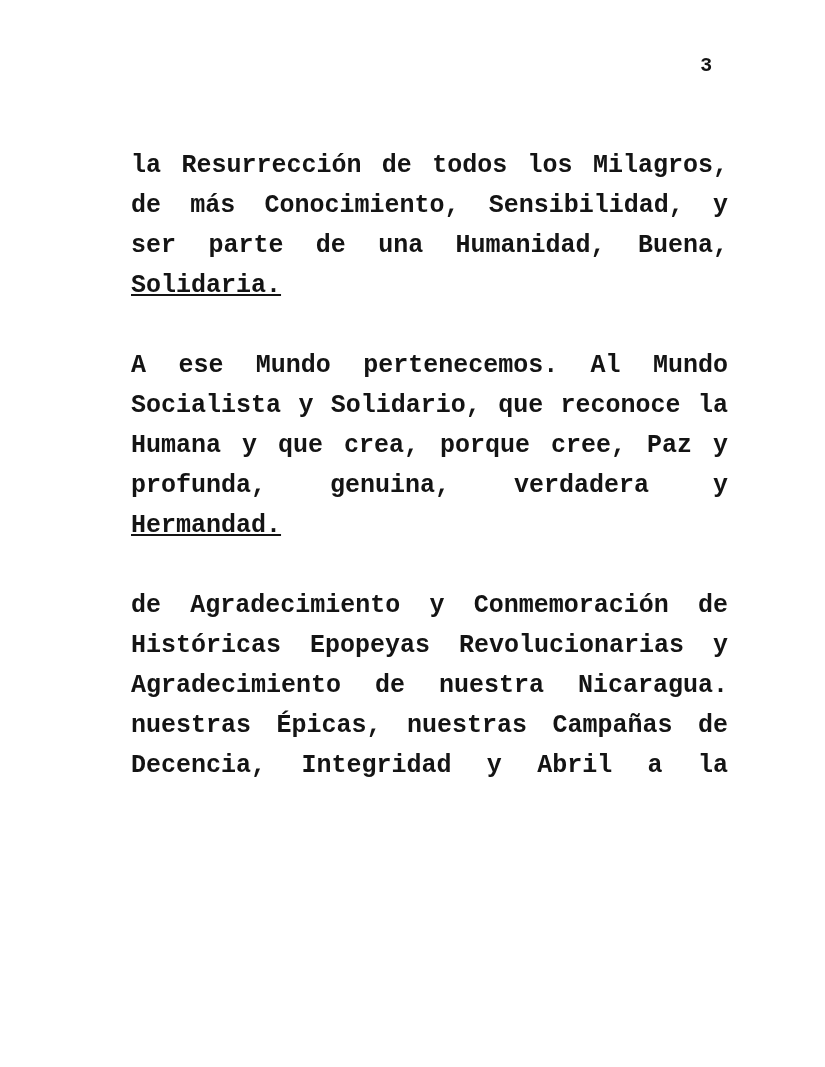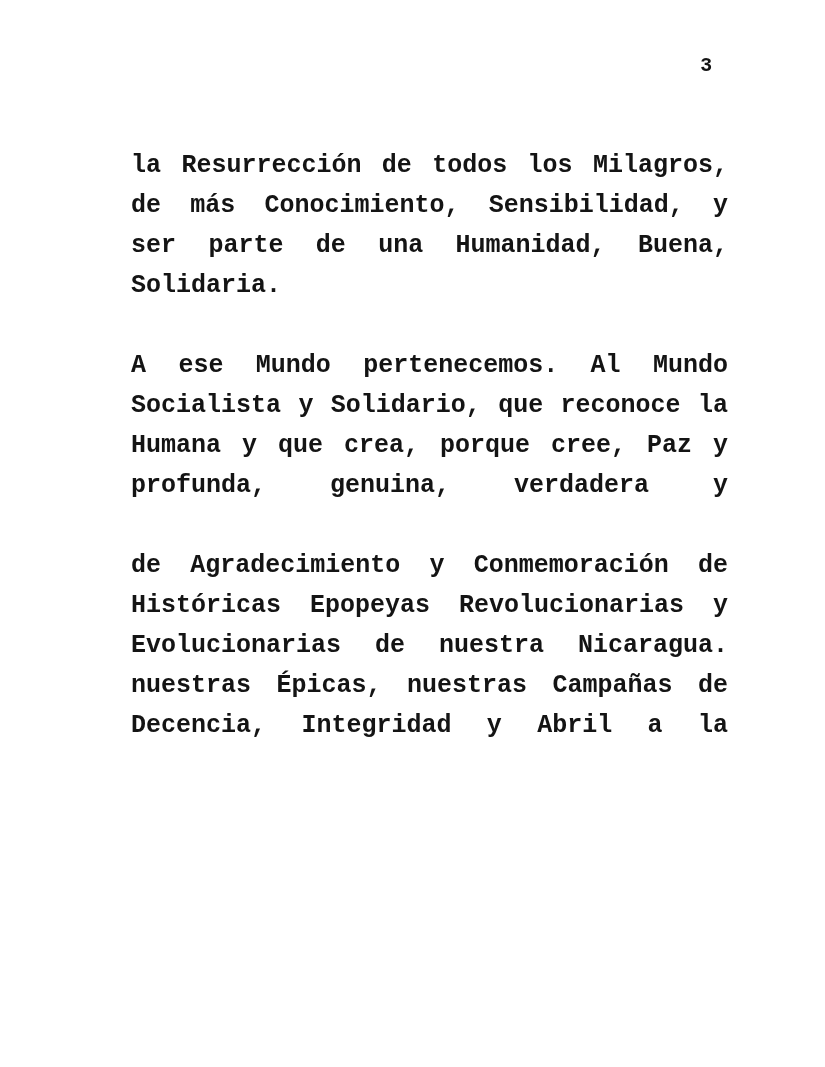--- a/index.html
+++ b/index.html
@@ -42,20 +42,21 @@
   .line {
     display: block;
     height: 40px;
     line-height: 40px;
     text-align: justify;
     text-align-last: justify;
     overflow: hidden;
   }
   .line.lastline {
     text-align-last: left;
+    text-decoration: underline;
   }
 </style>
 </head>
 <body>
 
 <div class="page">
 
   <div class="page-number">3</div>
 
   <div class="content">
@@ -65,24 +66,25 @@
       <span class="line">de más Conocimiento, Sensibilidad, y Conciencia de</span>
       <span class="line">ser parte de una Humanidad, Buena, Generosa y</span>
       <span class="line lastline">Solidaria.</span>
     </p>
 
     <p class="para">
       <span class="line">A ese Mundo pertenecemos. Al Mundo Cristiano,</span>
       <span class="line">Socialista y Solidario, que reconoce la Dignidad</span>
       <span class="line">Humana y que crea, porque cree, Paz y Bien, en</span>
       <span class="line">profunda, genuina, verdadera y creciente</span>
+      <span class="line lastline">Hermandad.</span>
     </p>
 
     <p class="para">
       <span class="line">de Agradecimiento y Conmemoración de las</span>
       <span class="line">Históricas Epopeyas Revolucionarias y</span>
-      <span class="line">Evolucionarias de nuestra Nicaragua.</span>
+      <span class="line">Agradecimiento de nuestra Nicaragua.</span>
       <span class="line">nuestras Épicas, nuestras Campañas de</span>
       <span class="line">Decencia, Integridad y Abril a la Patria, que</span>
     </p>
 
   </div>
 </div>
 
 </body></html>

